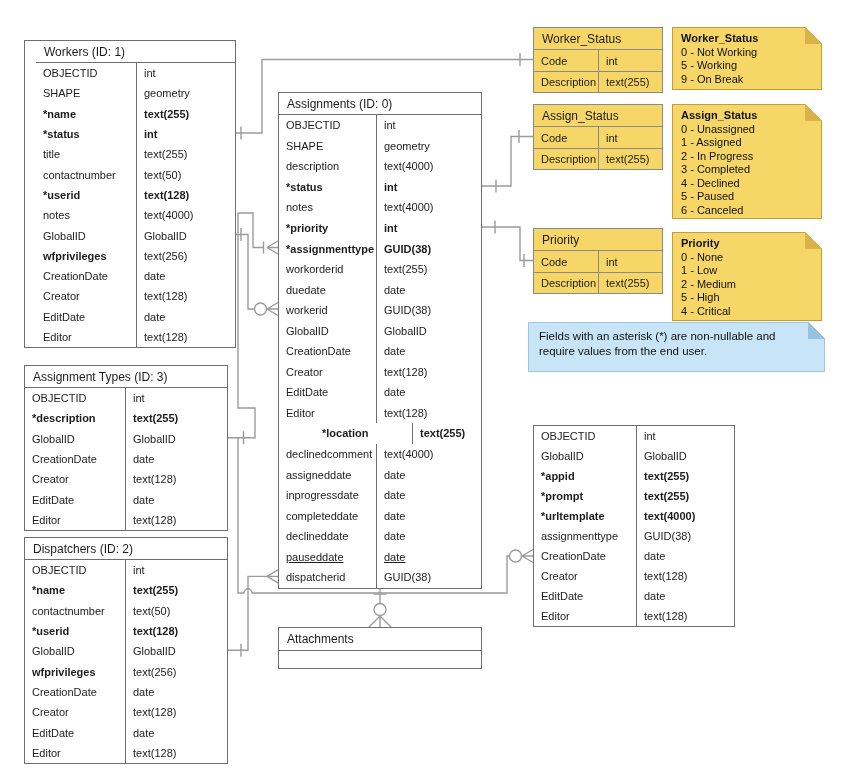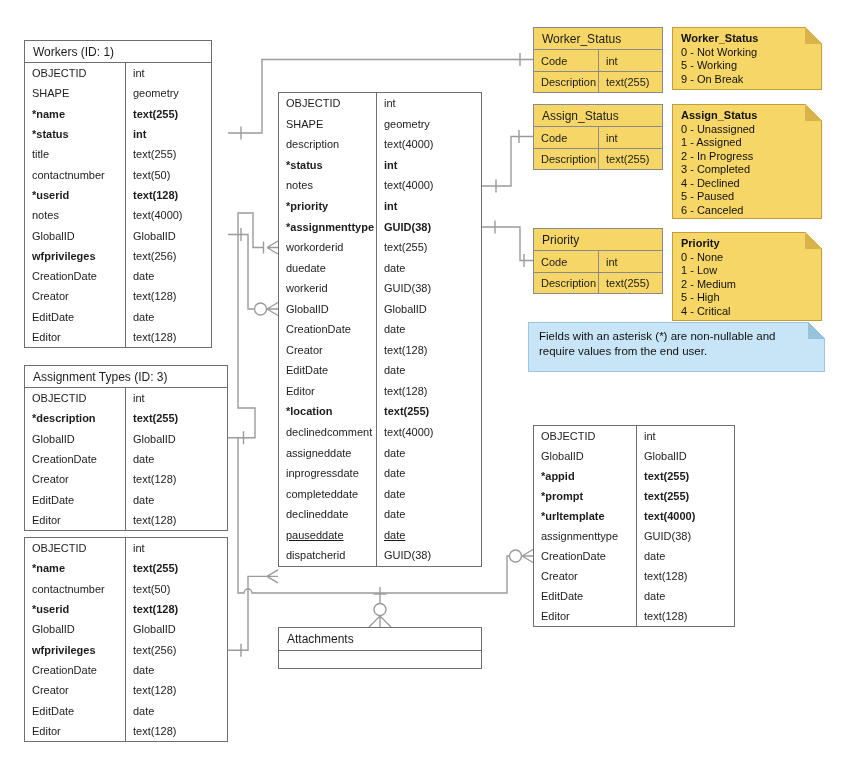--- a/index.html
+++ b/index.html
@@ -74,21 +74,21 @@
         <path d="M 495 220.5 V 233.5" stroke="#9b9b9b" stroke-width="1.4" fill="none"></path>
         <path d="M 524 254 V 267" stroke="#9b9b9b" stroke-width="1.4" fill="none"></path>
       </g>
       <g>
         <path d="M 380 587 V 603.5" fill="none" stroke="#9b9b9b" stroke-width="1.4"></path>
         <path d="M 373.5 594 H 386.5" stroke="#9b9b9b" stroke-width="1.4" fill="none"></path>
         <circle cx="380" cy="609.5" r="6" fill="#ffffff" stroke="#9b9b9b" stroke-width="1.4"></circle>
         <path d="M 380 616 L 369 627 M 380 616 L 380 627 M 380 616 L 391 627" fill="none" stroke="#9b9b9b" stroke-width="1.4"></path>
       </g>
     </svg>
-<div class="etable" style="left: 24px; top: 40px; width: 188px;">
+<div class="etable" style="left: 24px; top: 40px; width: 212px; padding-left: 11px;">
       <div class="thead" style="height: 22px;">Workers (ID: 1)</div>
       <div class="trow" style="height: 20.3px;">
         <div class="cname" style="width: 100px;">OBJECTID</div>
         <div class="ctype">int</div>
       </div>
       <div class="trow" style="height: 20.3px;">
         <div class="cname" style="width: 100px;">SHAPE</div>
         <div class="ctype">geometry</div>
       </div>
       <div class="trow" style="height: 20.3px;">
@@ -165,20 +165,21 @@
       <div class="trow" style="height: 20.3px;">
         <div class="cname" style="width: 100px;">EditDate</div>
         <div class="ctype">date</div>
       </div>
       <div class="trow" style="height: 20.3px;">
         <div class="cname" style="width: 100px;">Editor</div>
         <div class="ctype">text(128)</div>
       </div>
     </div>
     <div class="etable" style="left: 24px; top: 537px; width: 204px;">
+      <div class="thead" style="height: 22px;">Dispatchers (ID: 2)</div>
       <div class="trow" style="height: 20.3px;">
         <div class="cname" style="width: 100px;">OBJECTID</div>
         <div class="ctype">int</div>
       </div>
       <div class="trow" style="height: 20.3px;">
         <div class="cname b" style="width: 100px;">*name</div>
         <div class="ctype b">text(255)</div>
       </div>
       <div class="trow" style="height: 20.3px;">
         <div class="cname" style="width: 100px;">contactnumber</div>
@@ -207,20 +208,21 @@
       <div class="trow" style="height: 20.3px;">
         <div class="cname" style="width: 100px;">EditDate</div>
         <div class="ctype">date</div>
       </div>
       <div class="trow" style="height: 20.3px;">
         <div class="cname" style="width: 100px;">Editor</div>
         <div class="ctype">text(128)</div>
       </div>
     </div>
     <div class="etable" style="left: 278px; top: 92px; width: 204px;">
+      <div class="thead" style="height: 22px;">Assignments (ID: 0)</div>
       <div class="trow" style="height: 20.55px;">
         <div class="cname" style="width: 97px;">OBJECTID</div>
         <div class="ctype">int</div>
       </div>
       <div class="trow" style="height: 20.55px;">
         <div class="cname" style="width: 97px;">SHAPE</div>
         <div class="ctype">geometry</div>
       </div>
       <div class="trow" style="height: 20.55px;">
         <div class="cname" style="width: 97px;">description</div>
@@ -267,21 +269,21 @@
         <div class="ctype">text(128)</div>
       </div>
       <div class="trow" style="height: 20.55px;">
         <div class="cname" style="width: 97px;">EditDate</div>
         <div class="ctype">date</div>
       </div>
       <div class="trow" style="height: 20.55px;">
         <div class="cname" style="width: 97px;">Editor</div>
         <div class="ctype">text(128)</div>
       </div>
-      <div class="trow" style="height: 20.55px;">
+      <div class="trow" style="height: 20.55px; margin-left: 36px;">
         <div class="cname b" style="width: 97px;">*location</div>
         <div class="ctype b">text(255)</div>
       </div>
       <div class="trow" style="height: 20.55px; text-align: center;">
         <div class="cname" style="width: 97px;">declinedcomment</div>
         <div class="ctype">text(4000)</div>
       </div>
       <div class="trow" style="height: 20.55px;">
         <div class="cname" style="width: 97px;">assigneddate</div>
         <div class="ctype">date</div>

